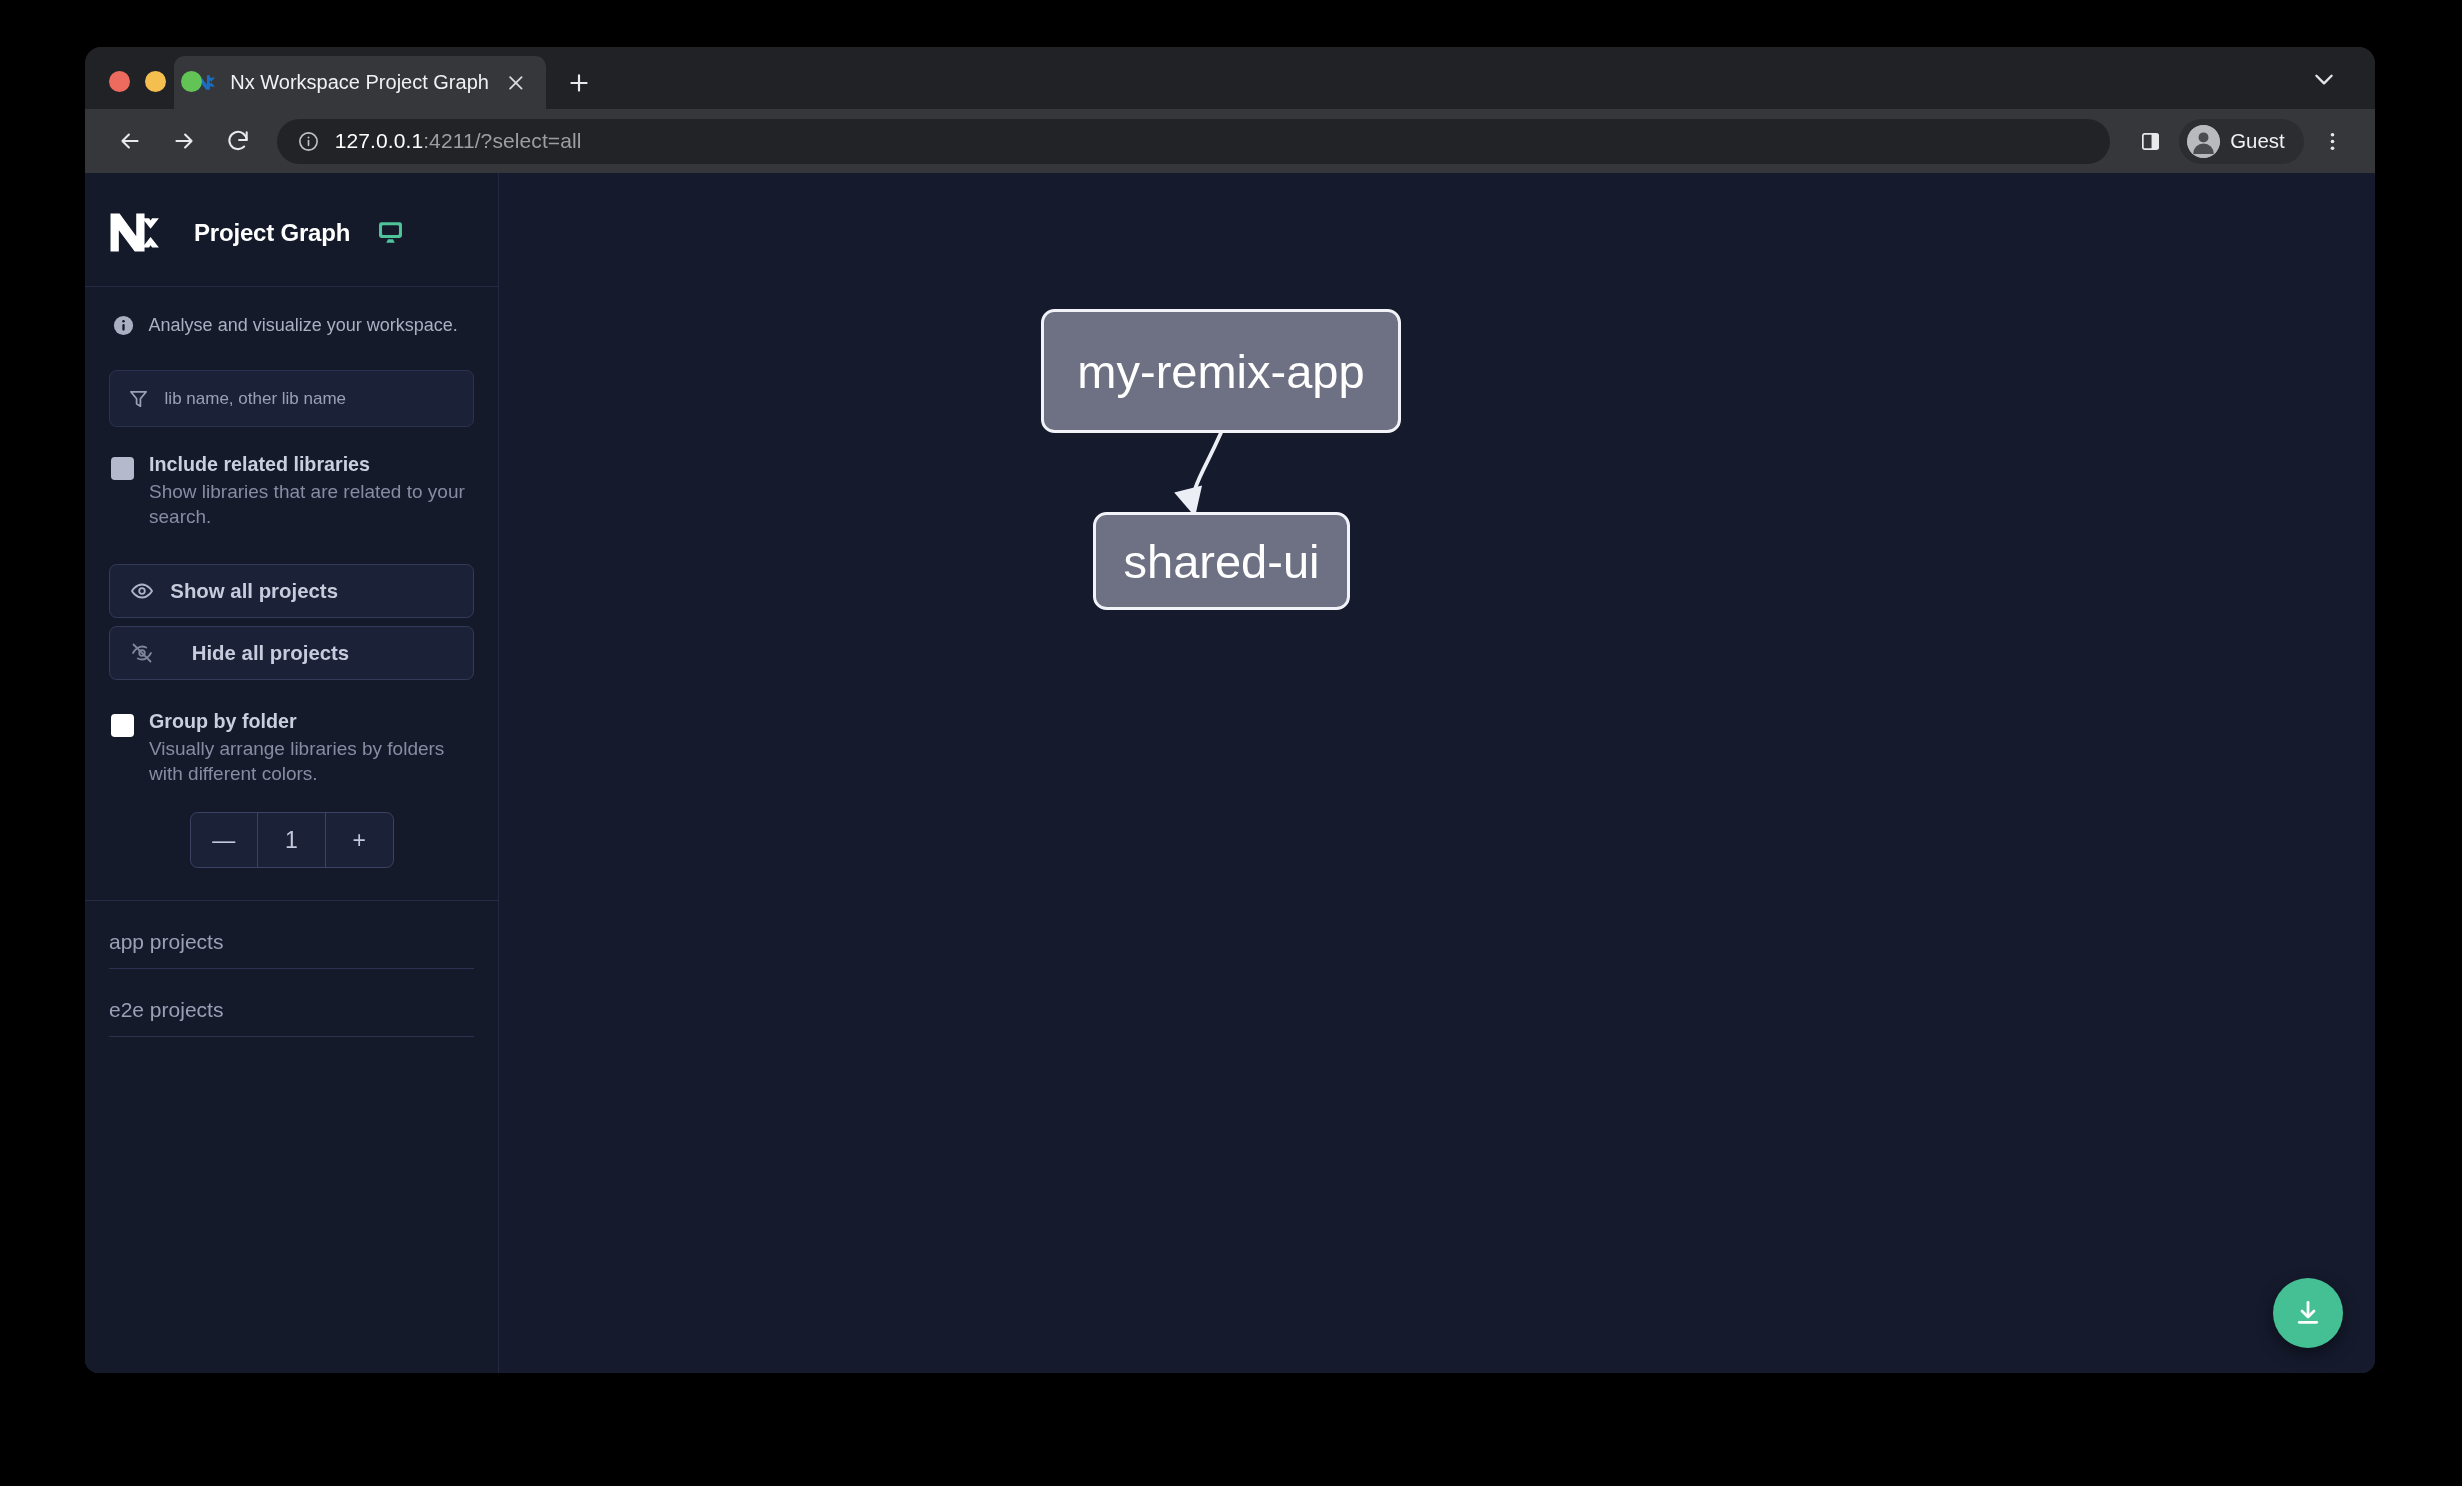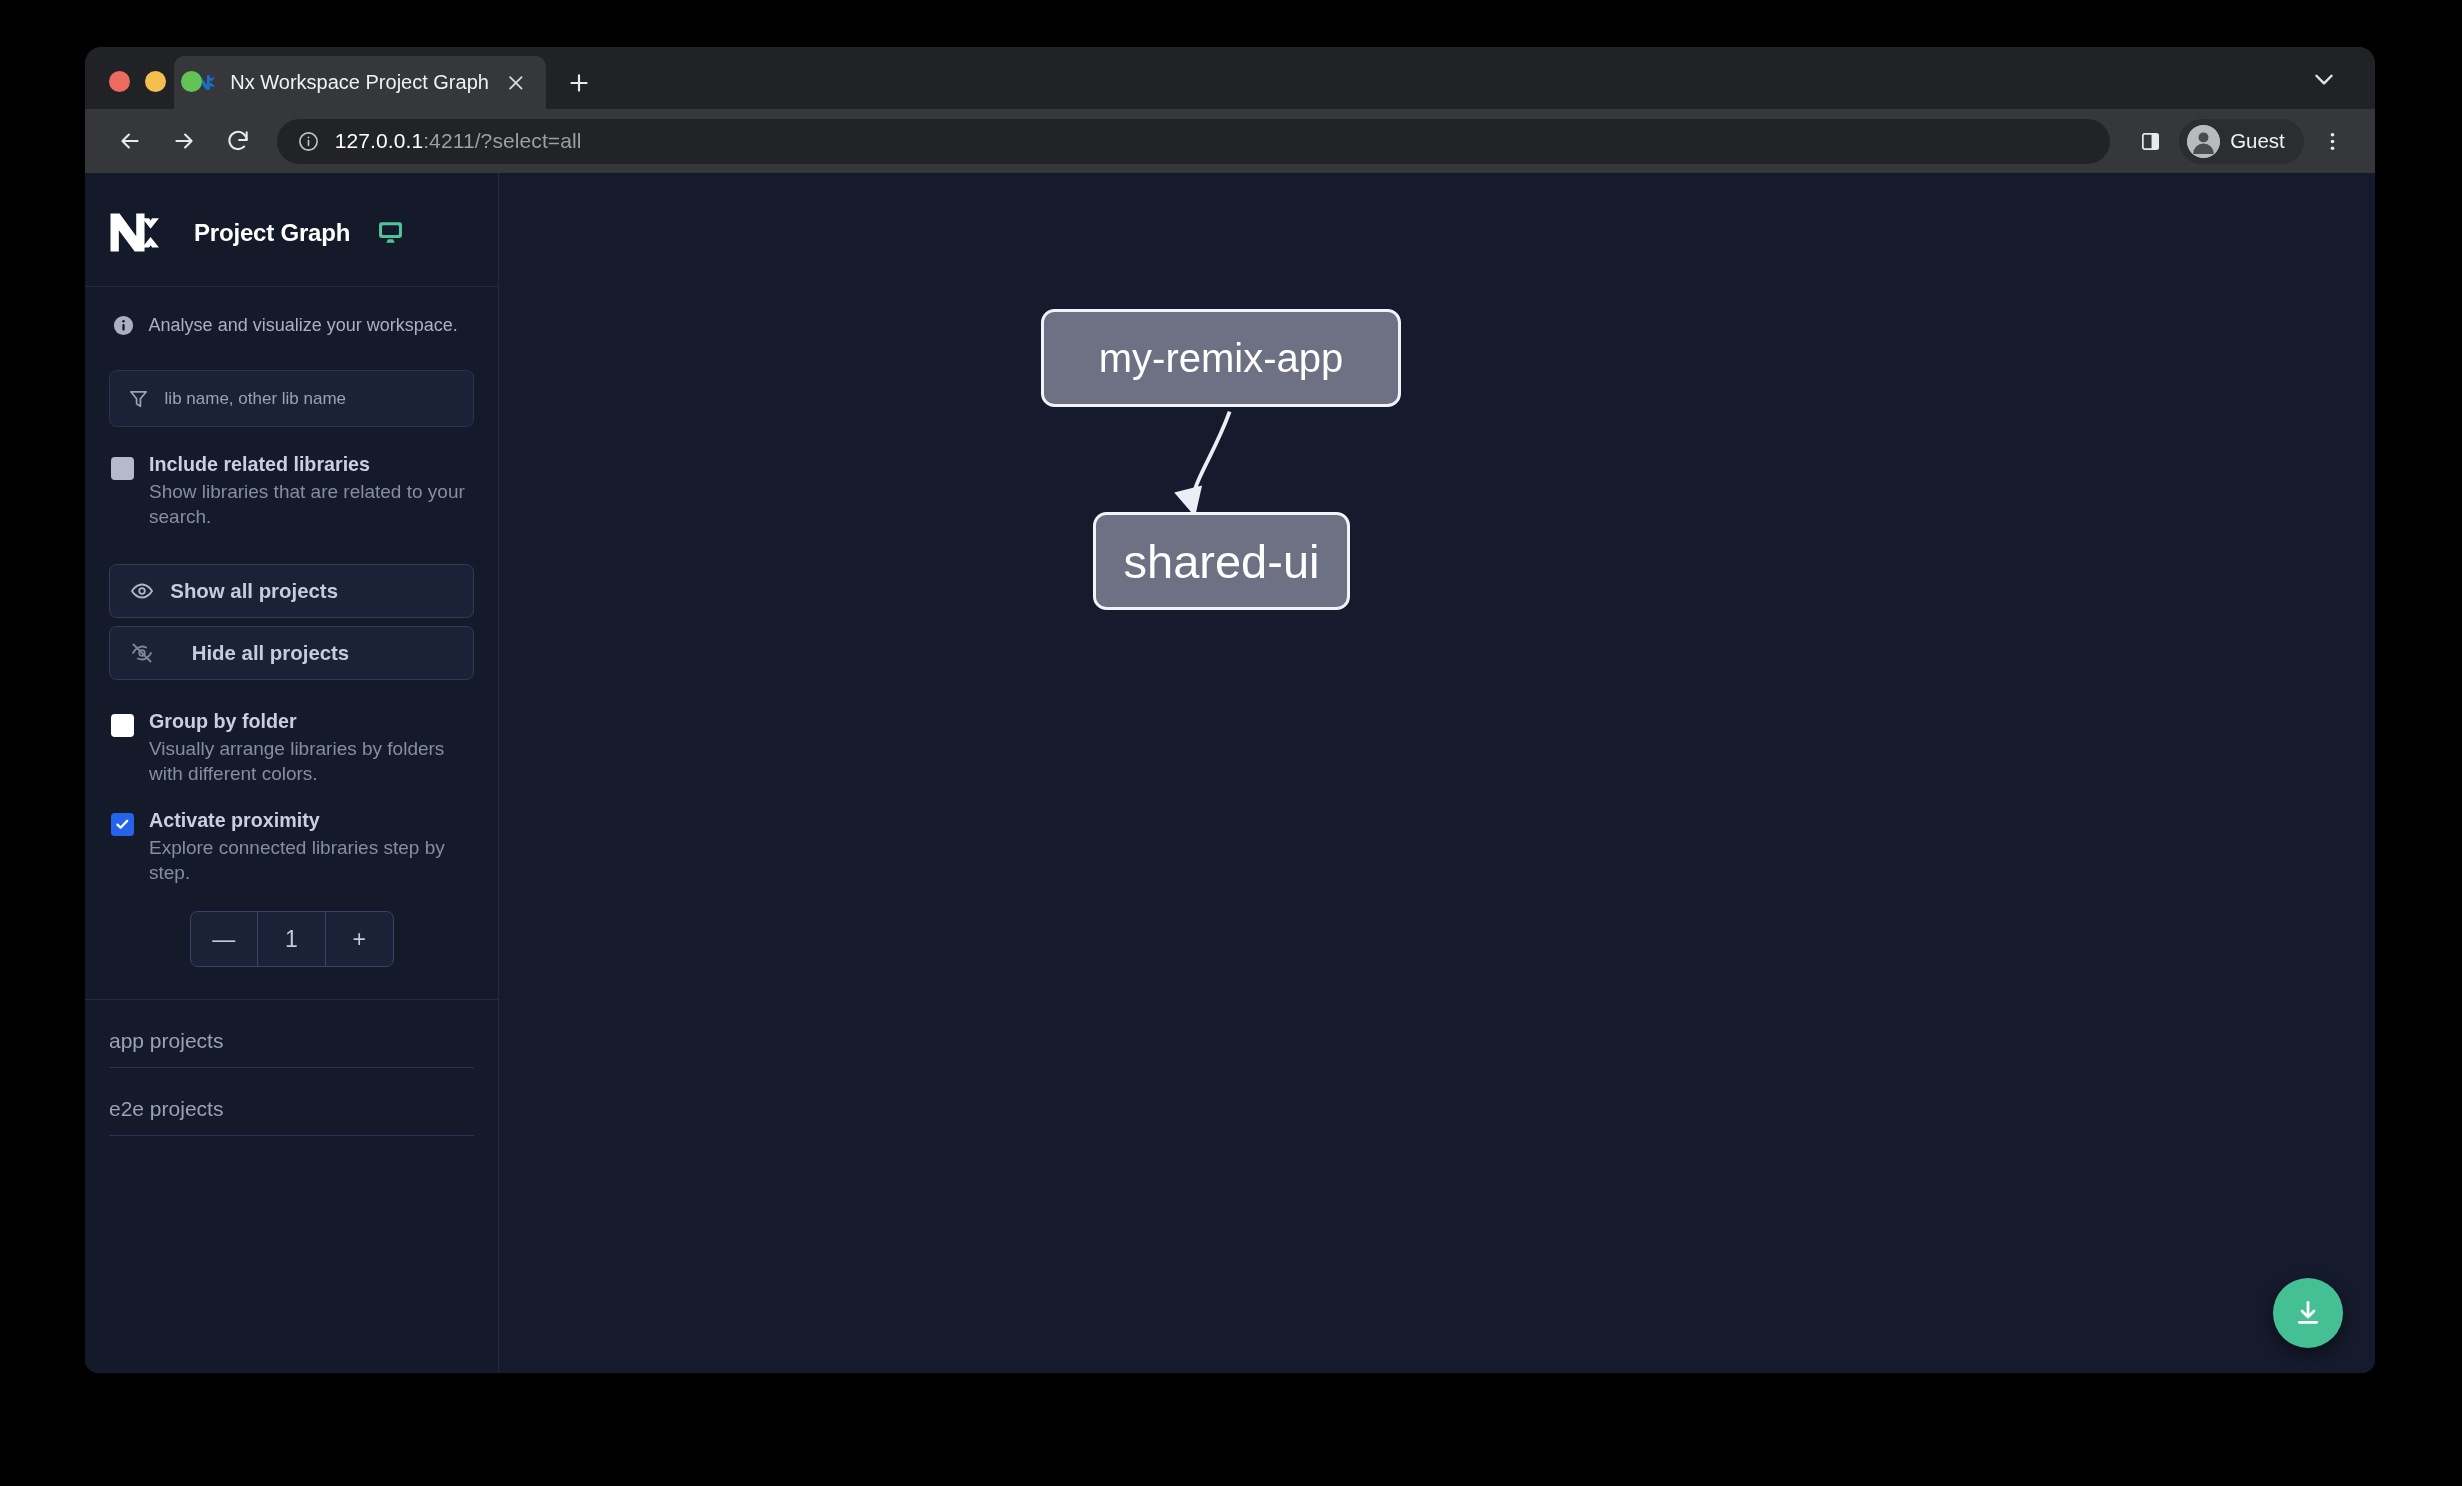--- a/index.html
+++ b/index.html
@@ -272,21 +272,21 @@
     position: absolute;
     background: #6d7183;
     border: 3px solid #f2f3f9;
     border-radius: 13.6px;
     display: flex;
     align-items: center;
     justify-content: center;
     color: #ffffff;
     white-space: nowrap;
   }
-  #node-0 { left: 542px; top: 136px; width: 360px; height: 98px; font-size: 40px; }
+  #node-0 { left: 542px; top: 136px; width: 360px; height: 124px; font-size: 47px; }
   #node-1 { left: 594px; top: 339px; width: 257px; height: 98px; font-size: 47px; }
   .edge-layer { position: absolute; inset: 0; pointer-events: none; }
 
   .fab {
     position: absolute;
     right: 32px; bottom: 26px;
     width: 70px; height: 70px;
     border-radius: 50%;
     background: #45bf94;
     display: flex; align-items: center; justify-content: center;
@@ -463,31 +463,20 @@
       </div>
 
       <div class="check-block" style="padding-top:30px">
         <span class="cbox white"></span>
         <div>
           <div class="check-label">Group by folder</div>
           <div class="check-desc">Visually arrange libraries by folders with different colors.</div>
         </div>
       </div>
 
-      <div class="check-block tight">
-        <span class="cbox blue">
-          <svg viewBox="0 0 24 24" width="16.6" height="16.6" fill="none" stroke="#ffffff" stroke-width="3.4" stroke-linecap="round" stroke-linejoin="round">
-            <path d="M5 12.5l4.5 4.5L19 7"></path>
-          </svg>
-        </span>
-        <div>
-          <div class="check-label">Activate proximity</div>
-          <div class="check-desc">Explore connected libraries step by step.</div>
-        </div>
-      </div>
 
       <div class="stepper">
         <div>—</div>
         <div>1</div>
         <div>+</div>
       </div>
 
       <div class="sections">
         <div class="sec">
           <span class="sec-label">app projects</span>

